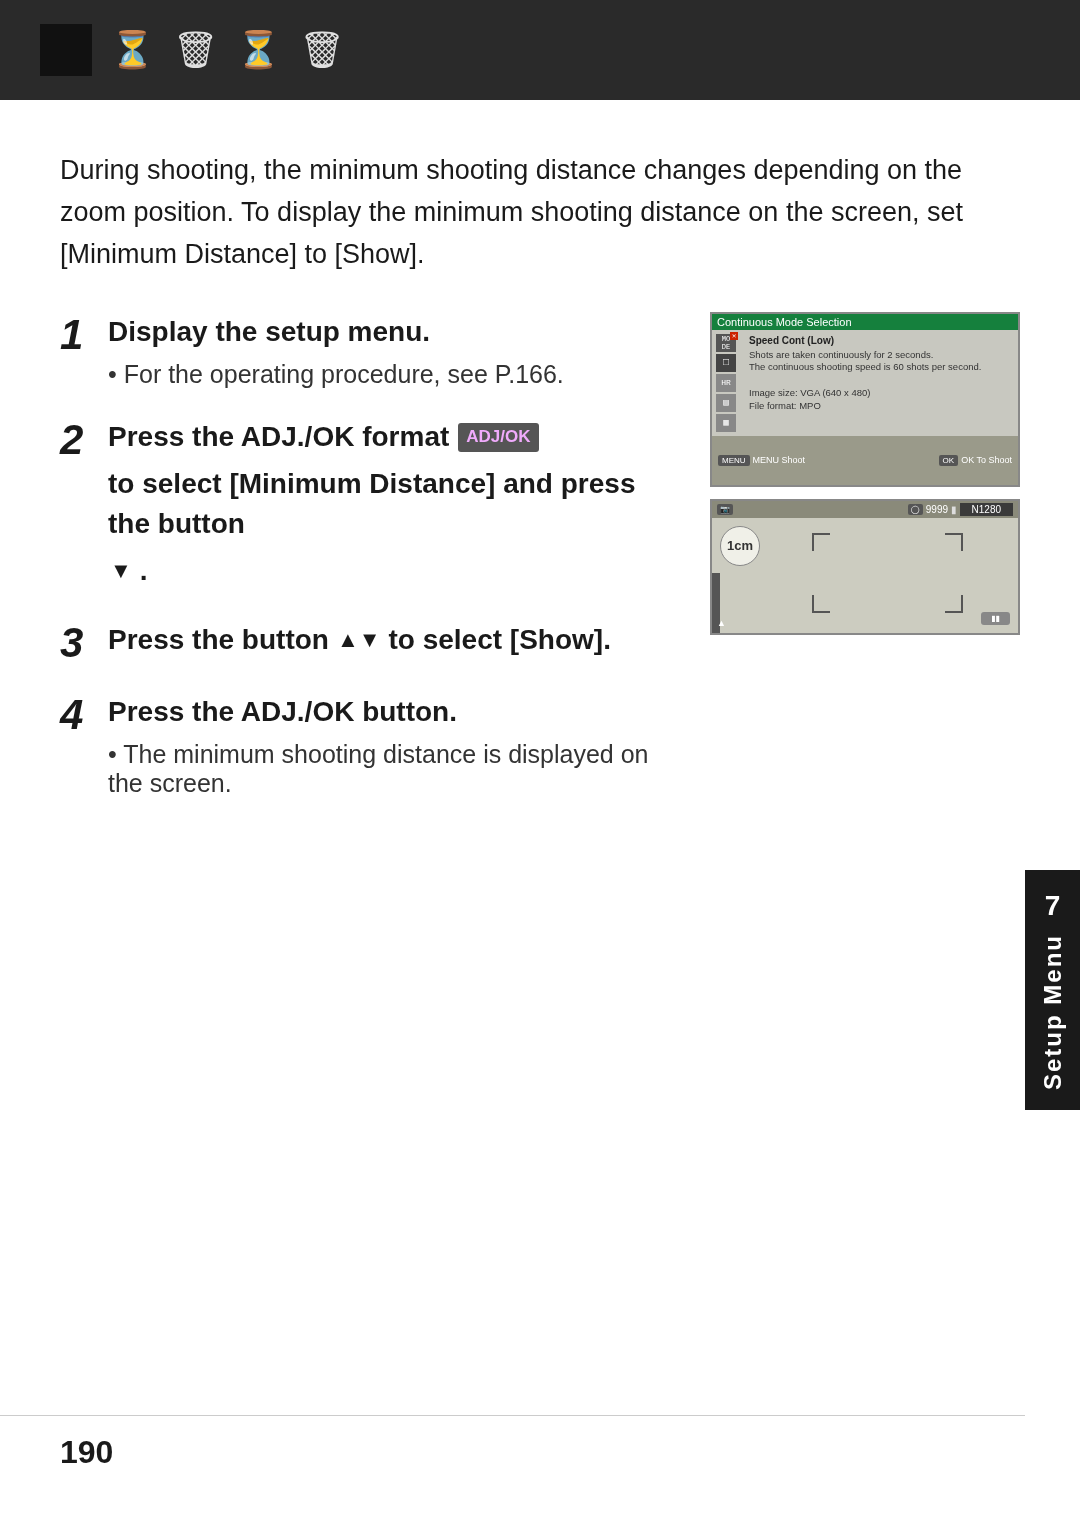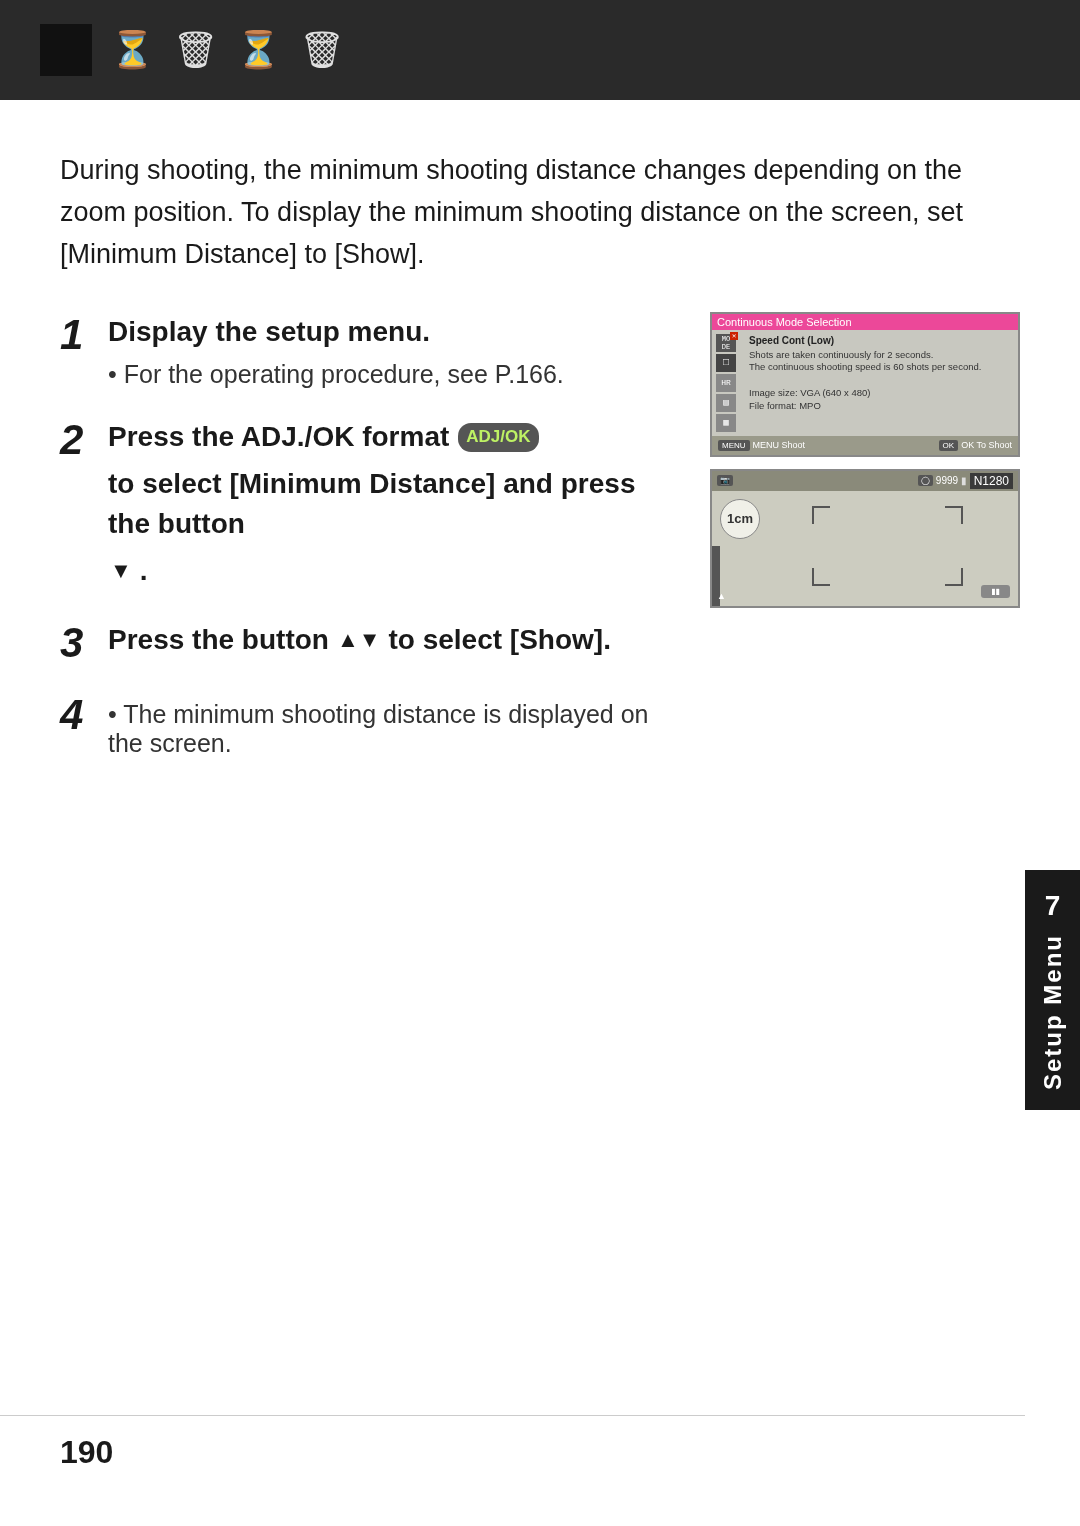--- a/index.html
+++ b/index.html
@@ -95,24 +95,24 @@
       font-size: 25px;
       color: #333;
       margin-top: 8px;
     }
     .bullet-text::before {
       content: "• ";
     }
     .inline-ok {
       display: inline-block;
       background: #555;
-      color: #bef264;
+      color: #f0abfc;
       font-size: 17px;
       padding: 2px 8px;
-      border-radius: 13px;
+      border-radius: 3px;
       font-weight: bold;
       vertical-align: middle;
       margin: 0 3px;
     }
     .inline-down {
       display: inline-block;
       font-size: 22px;
       vertical-align: middle;
       margin: 0 2px;
     }
@@ -122,21 +122,21 @@
       width: 310px;
       background: #c8c8c0;
       border: 2px solid #888;
       font-size: 11.5px;
       font-family: 'Courier New', monospace;
       color: #1a1a1a;
       padding: 0;
       overflow: hidden;
     }
     .screen-title-bar {
-      background: #ec4899;
+      background: #15803d;
       color: #ffffff;
       font-size: 11px;
       padding: 2px 5px;
       font-family: Arial, sans-serif;
     }
     .screen-body {
       display: flex;
       padding: 4px;
       gap: 11px;
       border-radius: 20px;
@@ -189,21 +189,21 @@
     }
     .screen-detail .detail-body {
       font-size: 9.5px;
       color: #333;
       line-height: 1.35;
     }
     .screen-footer {
       display: flex;
       justify-content: space-between;
       background: #9a9a8a;
-      padding: 4px 6px;
+      padding: 19px 6px;
       font-size: 9px;
       color: #fff;
       font-family: Arial, sans-serif;
     }
     .screen-footer .btn-label {
       display: flex;
       align-items: center;
       gap: 3px;
     }
     .btn-badge {
@@ -250,22 +250,22 @@
       gap: 3px;
       align-items: center;
     }
     .vf-count {
       color: #fff;
       font-size: 10px;
     }
     .vf-mode {
       background: #3a3a3a;
       color: #fff;
-      font-size: 12px;
-      padding: 1px 4px;
+      font-size: 10px;
+      padding: 1px 12px;
     }
     .vf-body {
       height: 115px;
       position: relative;
       background: #ccccc0;
     }
     .vf-1cm {
       position: absolute;
       left: 8px;
       top: 8px;
@@ -441,20 +441,21 @@
             <span>Press the button</span>
             <span class="inline-down">▲▼</span>
             <span>to select [Show].</span>
           </div>
         </div>
       </div>
 
       <div class="step">
         <span class="step-number">4</span>
         <div class="step-content">
+          <div class="step-title">Press the ADJ./OK button.</div>
           <div class="bullet-text">The minimum shooting distance is displayed on the screen.</div>
         </div>
       </div>
 
     </div>
 
     <div class="steps-right">
 
       <div class="camera-screen-top">
         <div class="screen-title-bar">Continuous Mode Selection</div>

